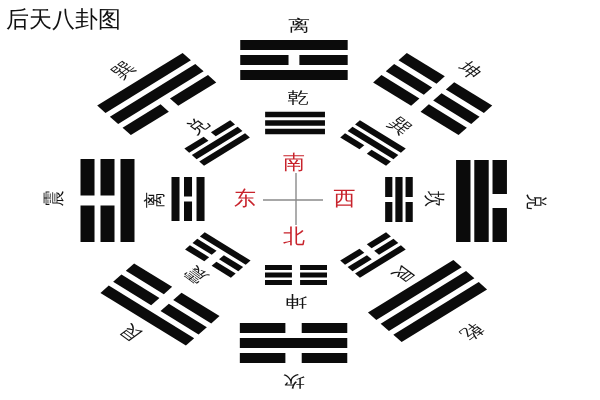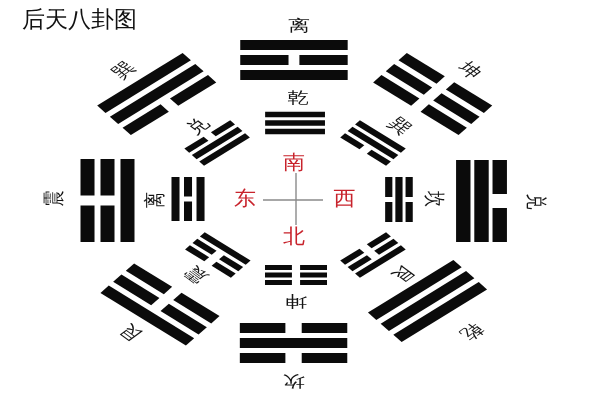--- a/index.html
+++ b/index.html
@@ -2,21 +2,21 @@
 <html><head>
 <meta charset="utf-8">
 <style>
   html, body { margin:0; padding:0; }
   body {
     width:600px; height:400px; background:#ffffff;
     position:relative; overflow:hidden;
     font-family:"DejaVu Sans", sans-serif;
   }
   .title {
-    position:absolute; left:22px; top:4px;
+    position:absolute; left:6px; top:4px;
     font-size:23px; line-height:30px; color:#111111;
     font-family:"DejaVu Sans", sans-serif;
     white-space:nowrap;
   }
   svg.diagram { position:absolute; left:0; top:0; }
   .lbl { font-family:"DejaVu Serif", serif; font-size:16px; fill:#141414; }
   .cmp { font-family:"DejaVu Serif", serif; font-size:20px; fill:#c8232c; }
   .yao { fill:#0b0b0b; }
   .cross { stroke:#8a8a8a; stroke-width:1.4; }
 </style>

